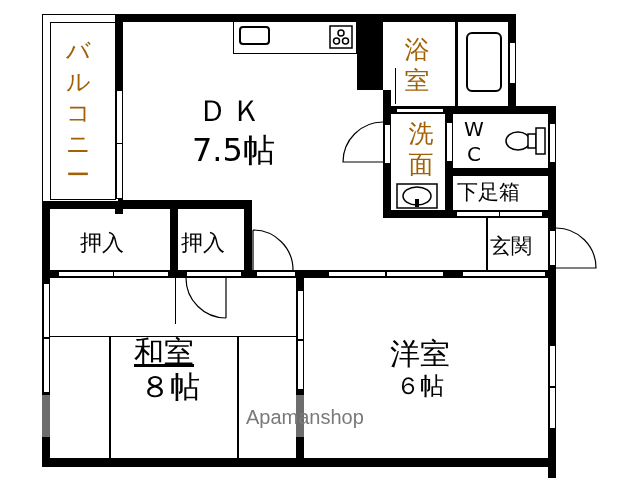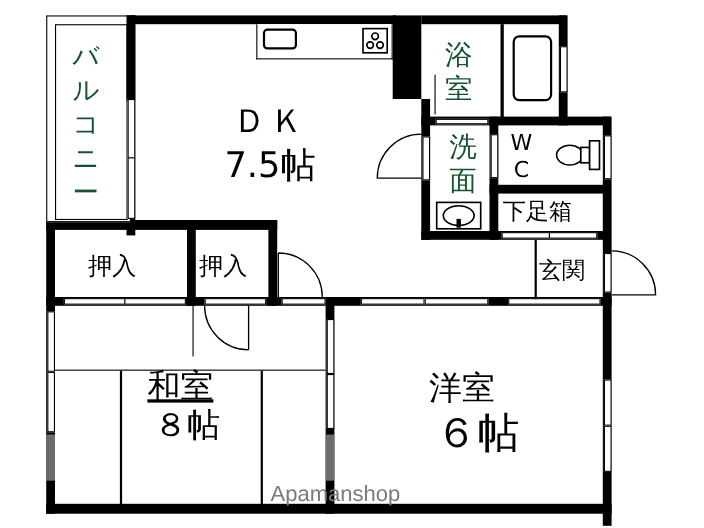--- a/index.html
+++ b/index.html
@@ -2,21 +2,21 @@
 <html><head>
 <meta charset="utf-8">
 <style>
   html, body { margin: 0; padding: 0; background: #ffffff; }
   body { width: 640px; height: 480px; position: relative; overflow: hidden; font-family: "DejaVu Sans", sans-serif; }
   .abs { position: absolute; }
   .wall { position: absolute; background: #000; }
   .thin { position: absolute; background: #000; }
   .win { position: absolute; background: #fff; border: 1px solid #000; box-sizing: border-box; }
   .lbl { position: absolute; color: #000; font-size: 27px; line-height: 1; white-space: nowrap; text-align: center; }
-  .vlbl { position: absolute; color: #14532d; font-size: 25px; line-height: 31px; width: 30px; text-align: center; }
+  .vlbl { position: absolute; color: #a16207; font-size: 25px; line-height: 31px; width: 30px; text-align: center; }
   .small { font-size: 22px; }
   .wm { position: absolute; color: #7a7a7a; font-size: 20px; font-family: "Liberation Sans", sans-serif; }
   .band { position: absolute; background: rgba(128,128,128,0.85); }
   svg { position: absolute; overflow: visible; }
 </style>
 </head>
 <body>
 
 <div class="wall" style="left:115px;top:14px;width:245px;height:8px;"></div>
 <div class="wall" style="left:383px;top:14px;width:132px;height:8px;"></div>
@@ -103,36 +103,36 @@
 </svg>
 <svg style="left:186px;top:278px;" width="42" height="42" viewBox="0 0 42 42">
   <path d="M40 0 L40 40 M0 0 A40 40 0 0 0 40 40" fill="none" stroke="#000" stroke-width="1.2"></path>
 </svg>
 <svg style="left:556px;top:226px;" width="44" height="46" viewBox="0 0 44 46">
   <path d="M0 2 A40 40 0 0 1 40 42 L0 42" fill="none" stroke="#000" stroke-width="1.2"></path>
 </svg>
 
 <div class="vlbl" style="left:66px;top:36px;width:22px;font-size:24px;word-break:break-all;">バルコニー</div>
 
-<div class="lbl" style="left:212px;top:96px;font-size:30px;letter-spacing:4px;">ＤＫ</div>
-<div class="lbl" style="left:192px;top:134px;font-size:32px;margin-left:12px;">7.5帖</div>
+<div class="lbl" style="left:198px;top:96px;font-size:30px;letter-spacing:4px;">ＤＫ</div>
+<div class="lbl" style="left:192px;top:134px;font-size:32px;">7.5帖</div>
 
 <div class="vlbl" style="left:404px;top:34px;width:26px;word-break:break-all;">浴室</div>
 <div class="vlbl" style="left:408px;top:118px;width:26px;word-break:break-all;">洗面</div>
 
 <div class="lbl small" style="left:464px;top:119px;font-size:20px;">W</div>
 <div class="lbl small" style="left:467px;top:144px;font-size:20px;">C</div>
 
 <div class="lbl small" style="left:457px;top:182px;font-size:21px;">下足箱</div>
 <div class="lbl small" style="left:490px;top:236px;font-size:21px;">玄関</div>
 
 <div class="lbl small" style="left:80px;top:232px;font-size:22px;">押入</div>
 <div class="lbl small" style="left:181px;top:232px;font-size:22px;">押入</div>
 
 <div class="lbl" style="left:134px;top:337px;font-size:30px;text-decoration:underline;">和室</div>
 <div class="lbl" style="left:140px;top:372px;font-size:30px;">８帖</div>
 
 <div class="lbl" style="left:390px;top:339px;font-size:30px;">洋室</div>
-<div class="lbl" style="left:396px;top:374px;font-size:38px;">６帖</div>
+<div class="lbl" style="left:396px;top:374px;font-size:24px;">６帖</div>
 
 <div class="band" style="left:42px;top:395px;width:8px;height:42px;"></div>
 <div class="band" style="left:296px;top:395px;width:8px;height:42px;"></div>
-<div class="wm" style="left:246px;top:406px;margin-top:32px;">Apamanshop</div>
+<div class="wm" style="left:246px;top:406px;">Apamanshop</div>
 
 </body></html>

